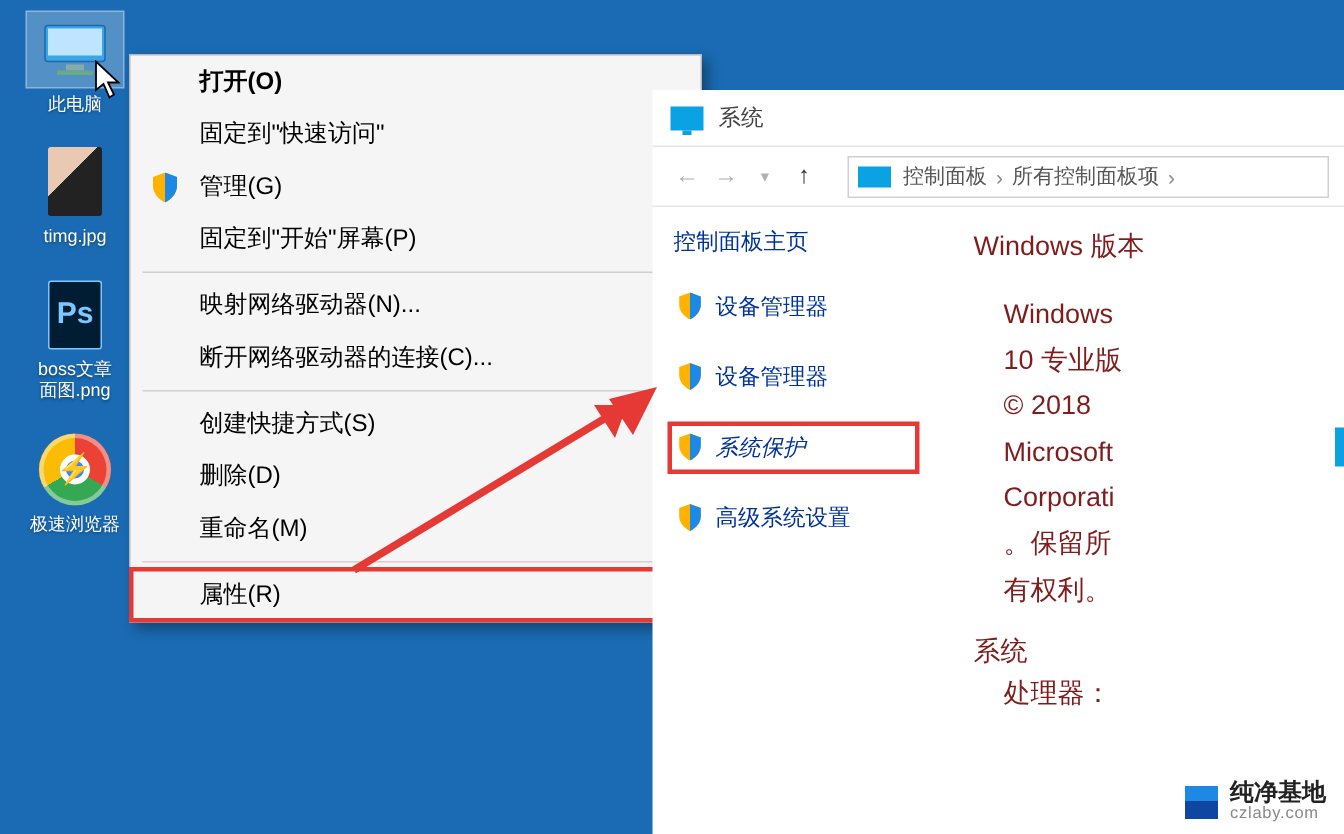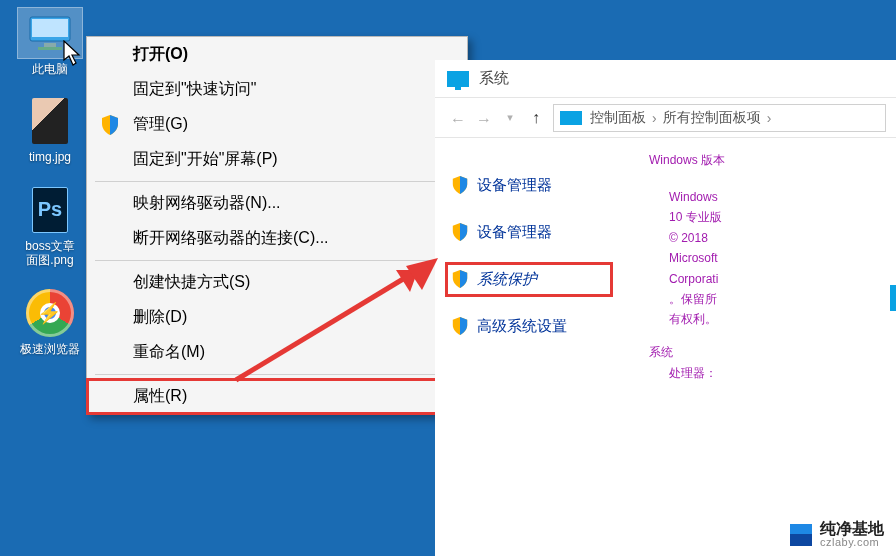--- a/index.html
+++ b/index.html
@@ -43,30 +43,30 @@
   .red-arrow { position:absolute; left:228px; top:248px; width:210px; height:140px; pointer-events:none; z-index:40; }
 
   
   .sys-window { position:absolute; left:435px; top:60px; right:0; bottom:0; background:#fff; }
   .sys-titlebar { height:38px; display:flex; align-items:center; padding:0 12px; font-size:15px; color:#444; border-bottom:1px solid #e5e5e5; }
   .sys-titlebar .sys-ico { width:22px; height:16px; background:#0aa2e3; margin-right:10px; position:relative; }
   .sys-titlebar .sys-ico::after{content:"";position:absolute;bottom:-3px;left:8px;width:6px;height:3px;background:#0aa2e3;}
   .sys-breadcrumb { height:40px; display:flex; align-items:center; padding:0 10px; border-bottom:1px solid #e5e5e5; font-size:14px; color:#555; }
   .sys-breadcrumb .nav-btn { width:26px; text-align:center; color:#b0b0b0; font-size:16px; }
   .sys-breadcrumb .nav-btn.up { color:#333; }
-  .sys-breadcrumb .crumb-box { display:flex; align-items:center; border:1px solid #d0d0d0; height:28px; padding:0 6px; margin-left:4px; flex:1; }
+  .sys-breadcrumb .crumb-box { display:flex; align-items:center; border:1px solid #d0d0d0; height:28px; padding:0 6px; margin-left:16px; flex:1; }
   .sys-breadcrumb .crumb-box .pc-mini{width:22px;height:14px;background:#0aa2e3;margin-right:8px;}
   .sys-breadcrumb .sep{margin:0 6px;color:#888;}
   .sys-body { display:flex; padding:14px 0 0 14px; }
   .sys-left { width:160px; font-size:15px; color:#003399; }
   .sys-left .cp-home { margin-bottom:14px; }
   .sys-left .link-row { display:flex; gap:8px; padding:4px 2px; cursor:pointer;margin-top:20px; }
   .sys-left .link-row .shield-sm{width:18px;height:18px;}
   .link-highlight { outline:3px solid #e53935; outline-offset:1px;font-style:italic; }
-  .sys-right { flex:1; padding:0 12px 0 40px; font-size:12px; color:#a21caf; }
+  .sys-right { flex:1; padding:0 12px 0 40px; font-size:18px; color:#7f1d1d; }
   .sys-right .heading { margin-bottom:18px; }
   .sys-right .win-ver-block { margin-left:20px; line-height:1.7; }
   .sys-right .sys-sec { margin-top:14px; }
   .sys-right .sys-sec .row { display:flex; margin-left:20px; padding:4px 0; }
   .accent-bar { position:absolute; right:0; top:225px; width:6px; height:26px; background:#0aa2e3; }
 
   
   .watermark { position:absolute; right:12px; bottom:8px; display:flex; align-items:center; gap:8px; z-index:60; }
   .watermark .wm-logo { width:22px; height:22px; position:relative; }
   .watermark .wm-logo .sq{position:absolute;width:12px;height:12px;}
@@ -166,20 +166,21 @@
       <div class="pc-mini"></div>
       <span>控制面板</span>
       <span class="sep">›</span>
       <span>所有控制面板项</span>
       <span class="sep">›</span>
     </div>
   </div>
 
   <div class="sys-body">
     <div class="sys-left">
+      <div class="cp-home">控制面板主页</div>
 
       <div class="link-row">
         <span class="shield-sm"><svg class="shield-svg" viewBox="0 0 18 20">
               <path d="M9 0 L17 3 V9 C17 14 13 18 9 20 C5 18 1 14 1 9 V3 Z" fill="#ffb300"></path>
               <path d="M9 0 L17 3 V9 C17 14 13 18 9 20 V0 Z" fill="#1e88e5"></path>
             </svg></span>
         <span>设备管理器</span>
       </div>
       <div class="link-row">
         <span class="shield-sm"><svg class="shield-svg" viewBox="0 0 18 20">

